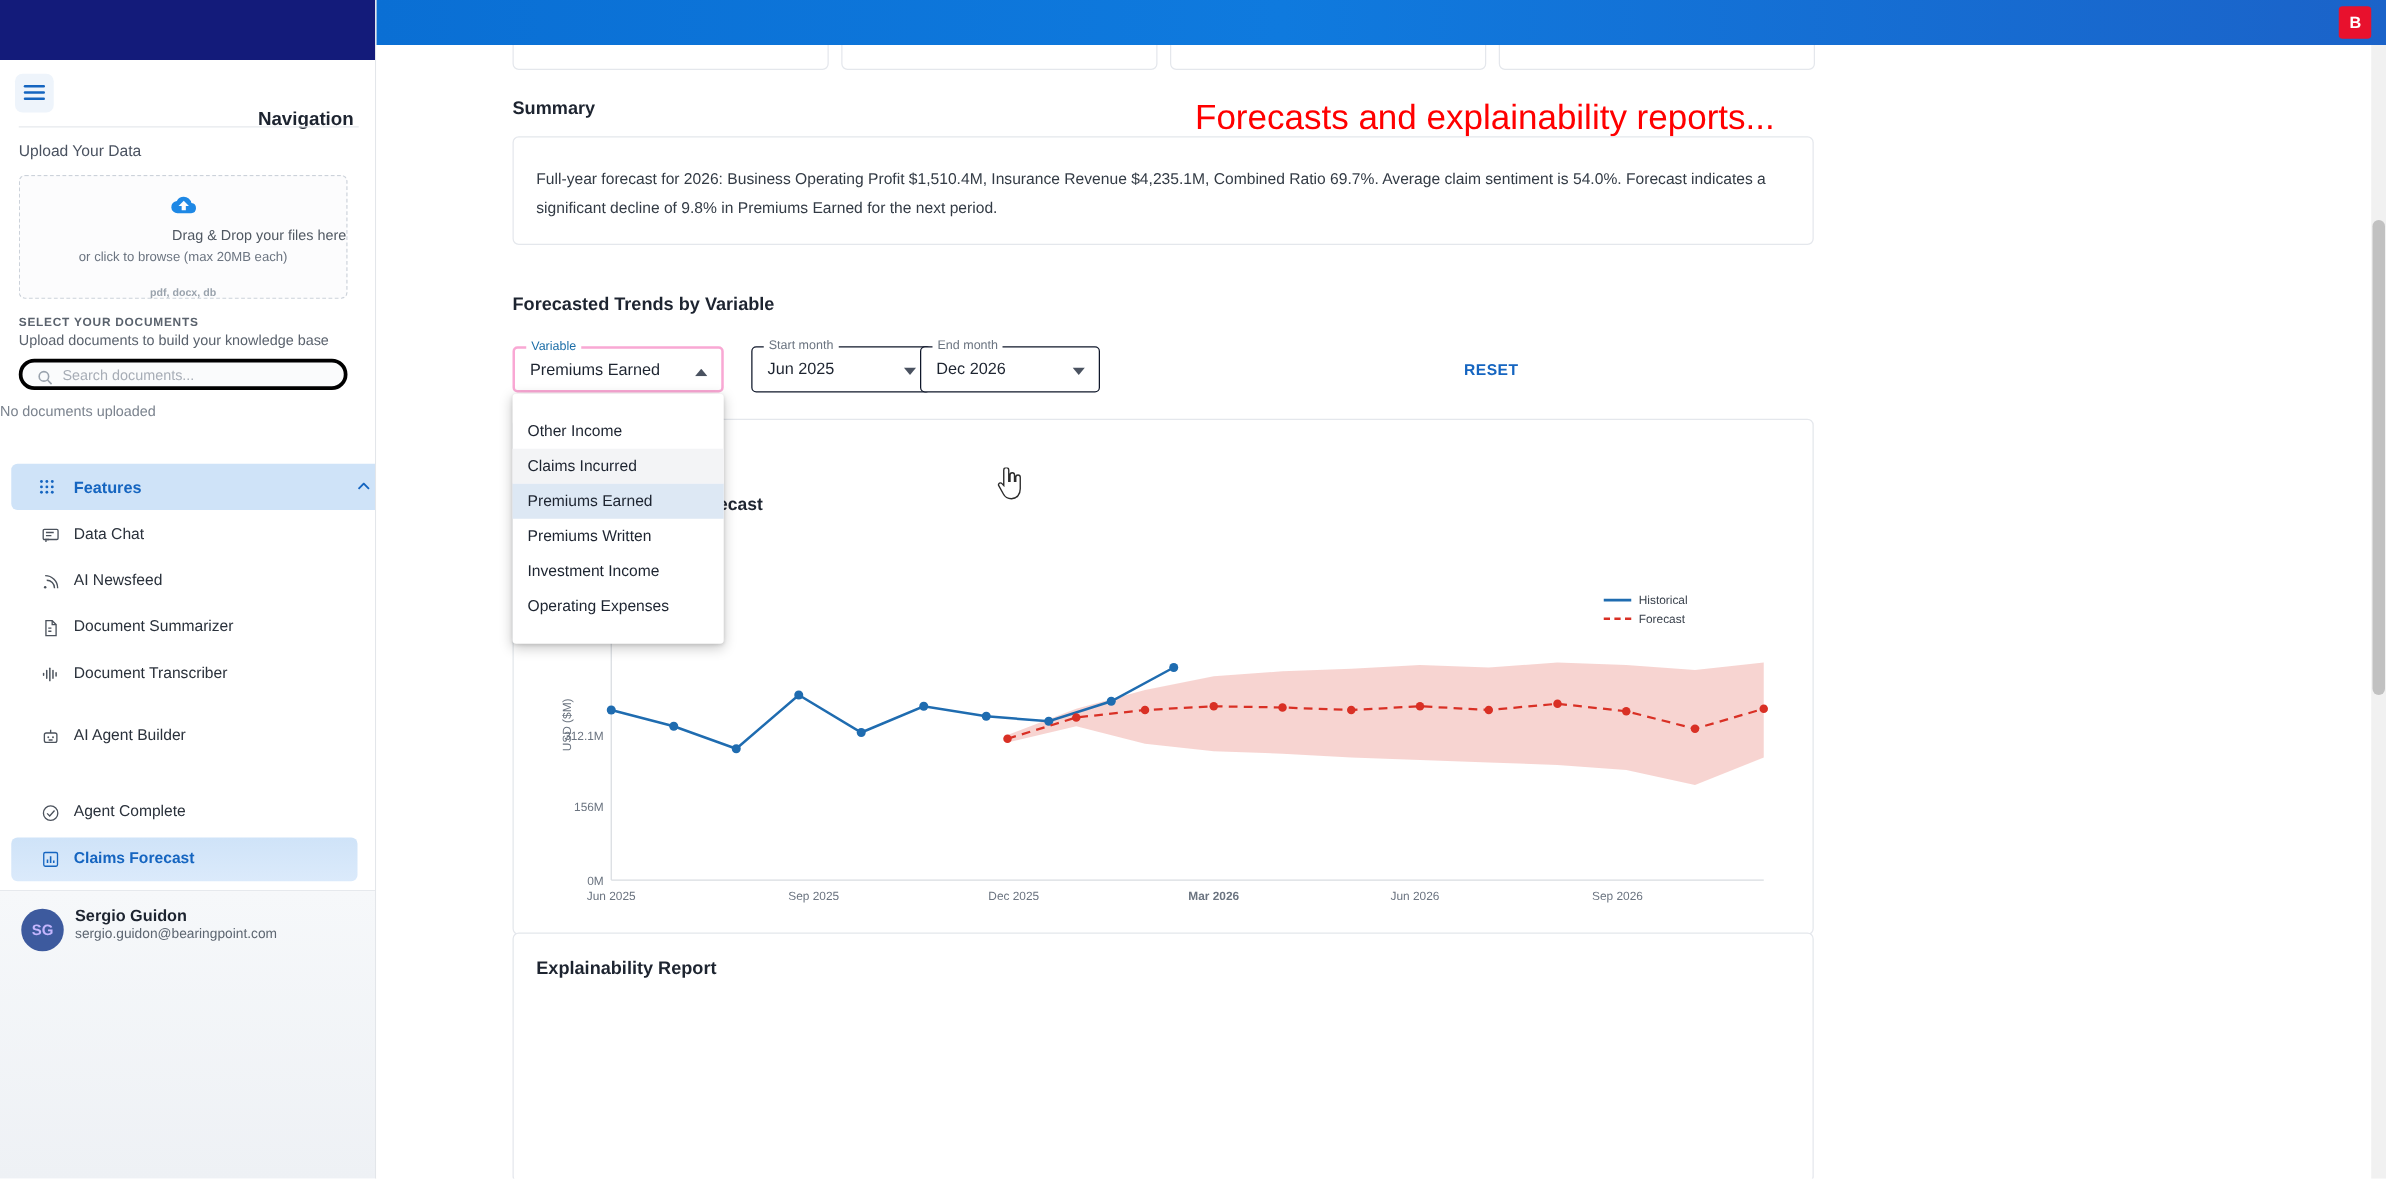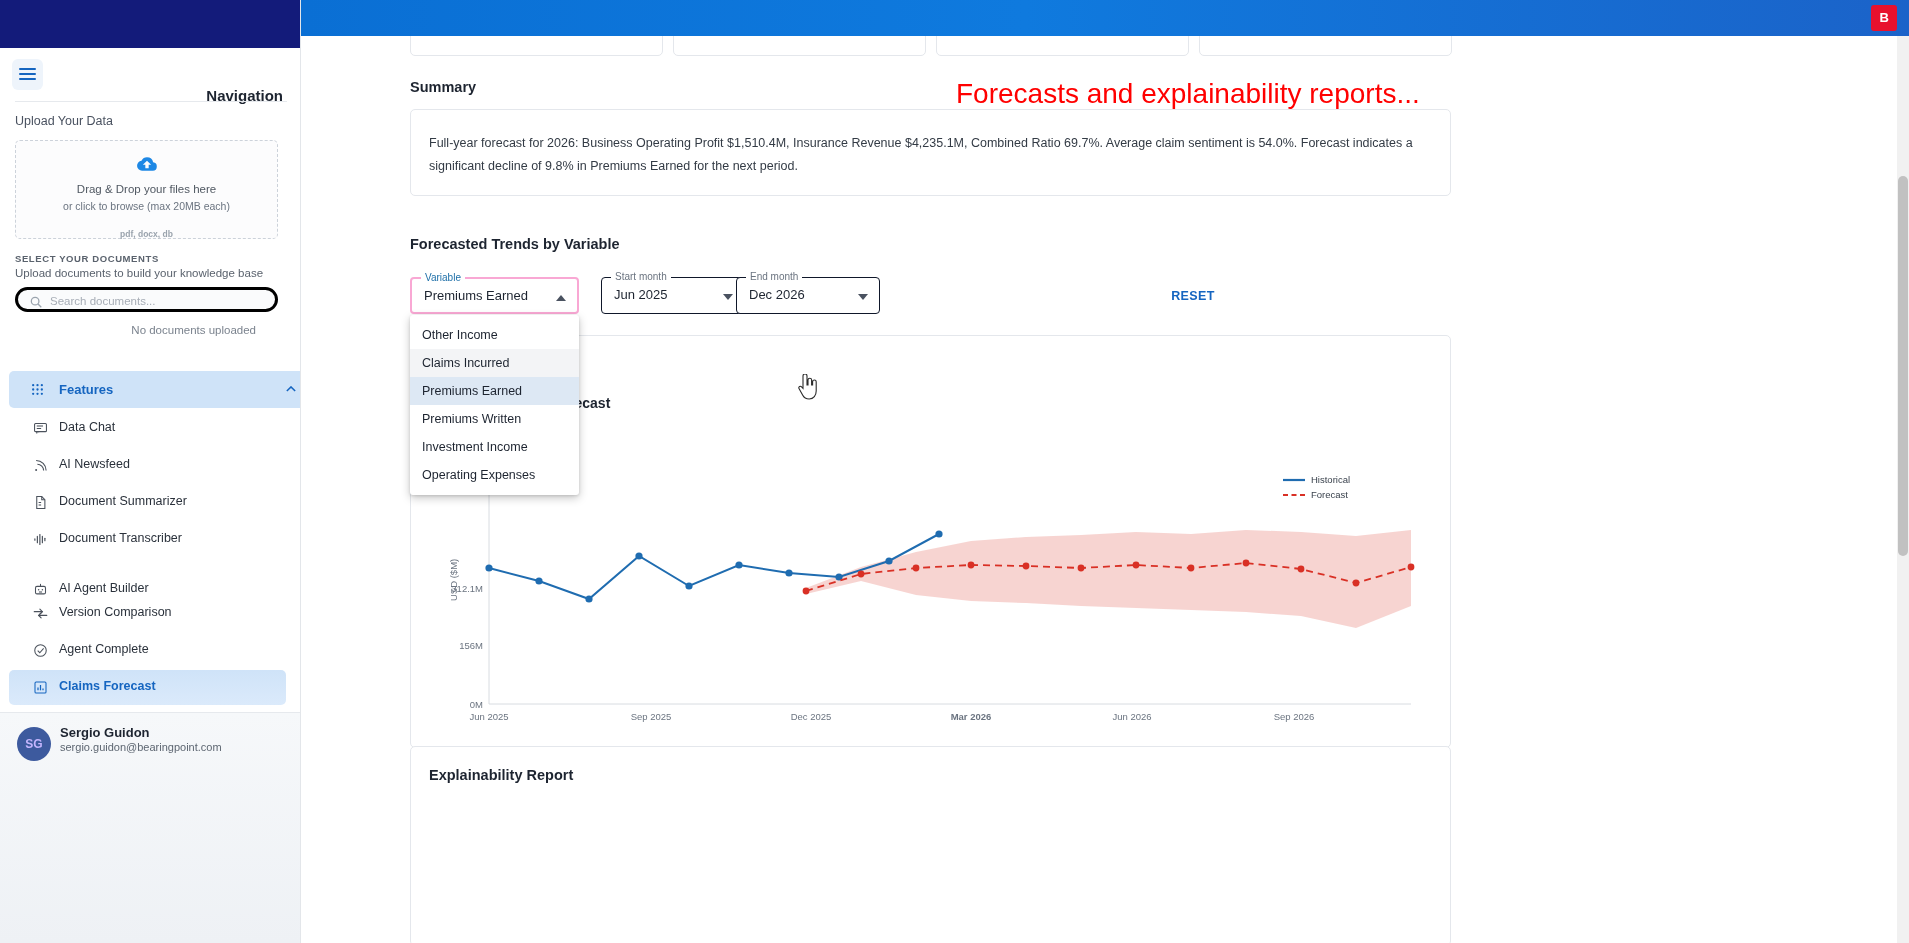--- a/index.html
+++ b/index.html
@@ -57,21 +57,21 @@
   }
   .dropzone {
     position: absolute; left: 15px; top: 140px; width: 263px; height: 99px;
     border: 1px dashed #ccd2da; border-radius: 5px; background: #fcfcfd;
   }
   .cloud-icon {
     position: absolute; left: 50%; top: 13px; transform: translateX(-50%);
     width: 30px; height: 20px; color: #1e88e5;
   }
   .dz-line1 {
-    position: absolute; width: 100%; top: 42px; text-align: center;
+    position: absolute; width: 100%; top: 42px; text-align: right;
     font-size: 11.5px; color: #505862;
   }
   .dz-line2 {
     position: absolute; width: 100%; top: 59px; text-align: center;
     font-size: 10.5px; color: #6b7480;
   }
   .dz-line3 {
     position: absolute; width: 100%; top: 88px; text-align: center;
     font-size: 8.5px; color: #9aa3ad; font-weight: bold;
   }
@@ -88,21 +88,21 @@
     border: 3px solid #000000; border-radius: 13px; background: #fafbfc;
   }
   .search-icon-w {
     position: absolute; left: 11px; top: 5px; width: 14px; height: 14px;
   }
   .search-ph {
     position: absolute; left: 32px; top: 5px;
     font-size: 11.5px; color: #a7adb6;
   }
   .no-docs {
-    position: absolute; width: 256px; top: 324px; text-align: right;
+    position: absolute; width: 256px; top: 324px; text-align: left;
     font-size: 11.5px; color: #7b838e;
   }
   .features-row {
     position: absolute; left: 9px; top: 371px; width: 306px; height: 37px;
     background: #cfe3f8; border-radius: 5px;
   }
   .features-grid-icon {
     position: absolute; left: 22px; top: 12px; width: 13px; height: 13px;
   }
   .features-label {
@@ -200,21 +200,21 @@
     border: none; background: transparent; color: #1565c0;
     font-size: 12.5px; font-weight: bold; letter-spacing: 0.4px; cursor: pointer;
     font-family: "Liberation Sans", sans-serif;
   }
 
   
   .dropdown {
     position: absolute; left: 109px; top: 279px; width: 169px;
     background: #fff; border-radius: 3px;
     box-shadow: 0 3px 10px rgba(0,0,0,0.22), 0 1px 3px rgba(0,0,0,0.12);
-    z-index: 50; padding: 6px 0;
+    z-index: 50; padding: 16px 0;
   }
   .dd-item {
     height: 28px; line-height: 28px; padding-left: 12px;
     font-size: 12.5px; color: #1d2430; cursor: pointer;
   }
   .dd-item.hovered { background: #f3f4f6; }
   .dd-item.selected { background: #dde8f4; }
   .cursor-hand {
     position: absolute; left: 495px; top: 338px; width: 22px; height: 26px;
     z-index: 60;
@@ -354,29 +354,20 @@
       <svg class="ni-icon" viewBox="0 0 24 24" fill="none" stroke="currentColor" stroke-width="1.7">
         <rect x="4" y="7" width="16" height="12" rx="2.4"></rect>
           <line x1="12" y1="3" x2="12" y2="7"></line>
         <circle cx="9" cy="12.5" r="1.2" fill="currentColor" stroke="none"></circle>
         <circle cx="15" cy="12.5" r="1.2" fill="currentColor" stroke="none"></circle>
         <line x1="9.5" y1="16" x2="14.5" y2="16"></line>
       </svg>
       <div class="ni-label">AI Agent Builder</div>
     </div>
 
-    <div class="nav-item" style="top:596px;">
-      <svg class="ni-icon" viewBox="0 0 24 24" fill="none" stroke="currentColor" stroke-width="1.8" stroke-linecap="round">
-        <line x1="2" y1="9" x2="15" y2="9"></line>
-          <polyline points="11,5 15,9 11,13"></polyline>
-        <line x1="22" y1="15" x2="9" y2="15"></line>
-          <polyline points="13,11 9,15 13,19"></polyline>
-      </svg>
-      <div class="ni-label">Version Comparison</div>
-    </div>
 
     <div class="nav-item" style="top:633px;">
       <svg class="ni-icon" viewBox="0 0 24 24" fill="none" stroke="currentColor" stroke-width="1.7">
         <circle cx="12" cy="12" r="9.2"></circle>
           <polyline points="7.5,12.3 10.8,15.6 17,8.6"></polyline>
       </svg>
       <div class="ni-label">Agent Complete</div>
     </div>
 
     <div class="nav-item active" style="top:670px;">

